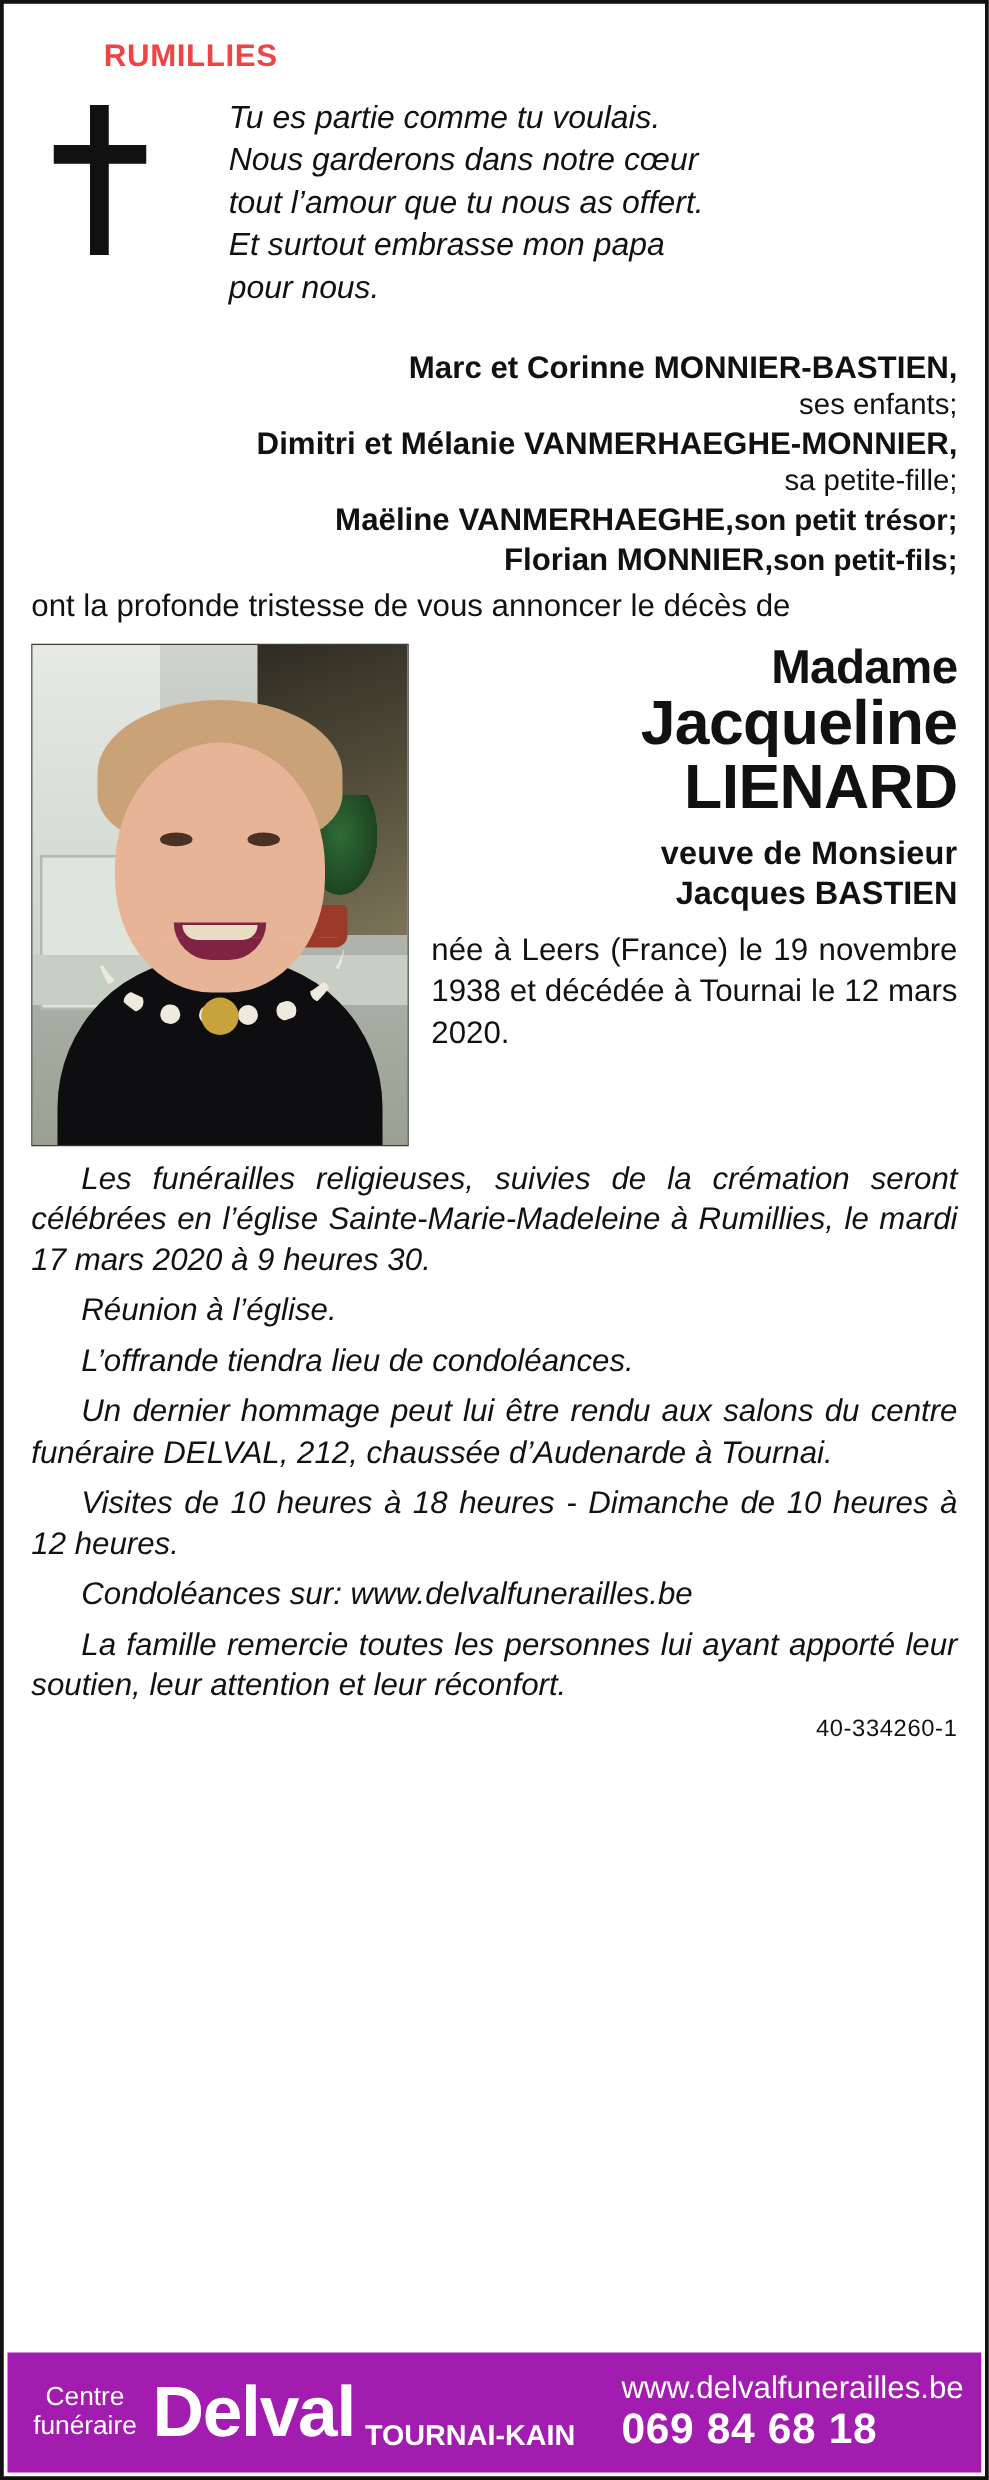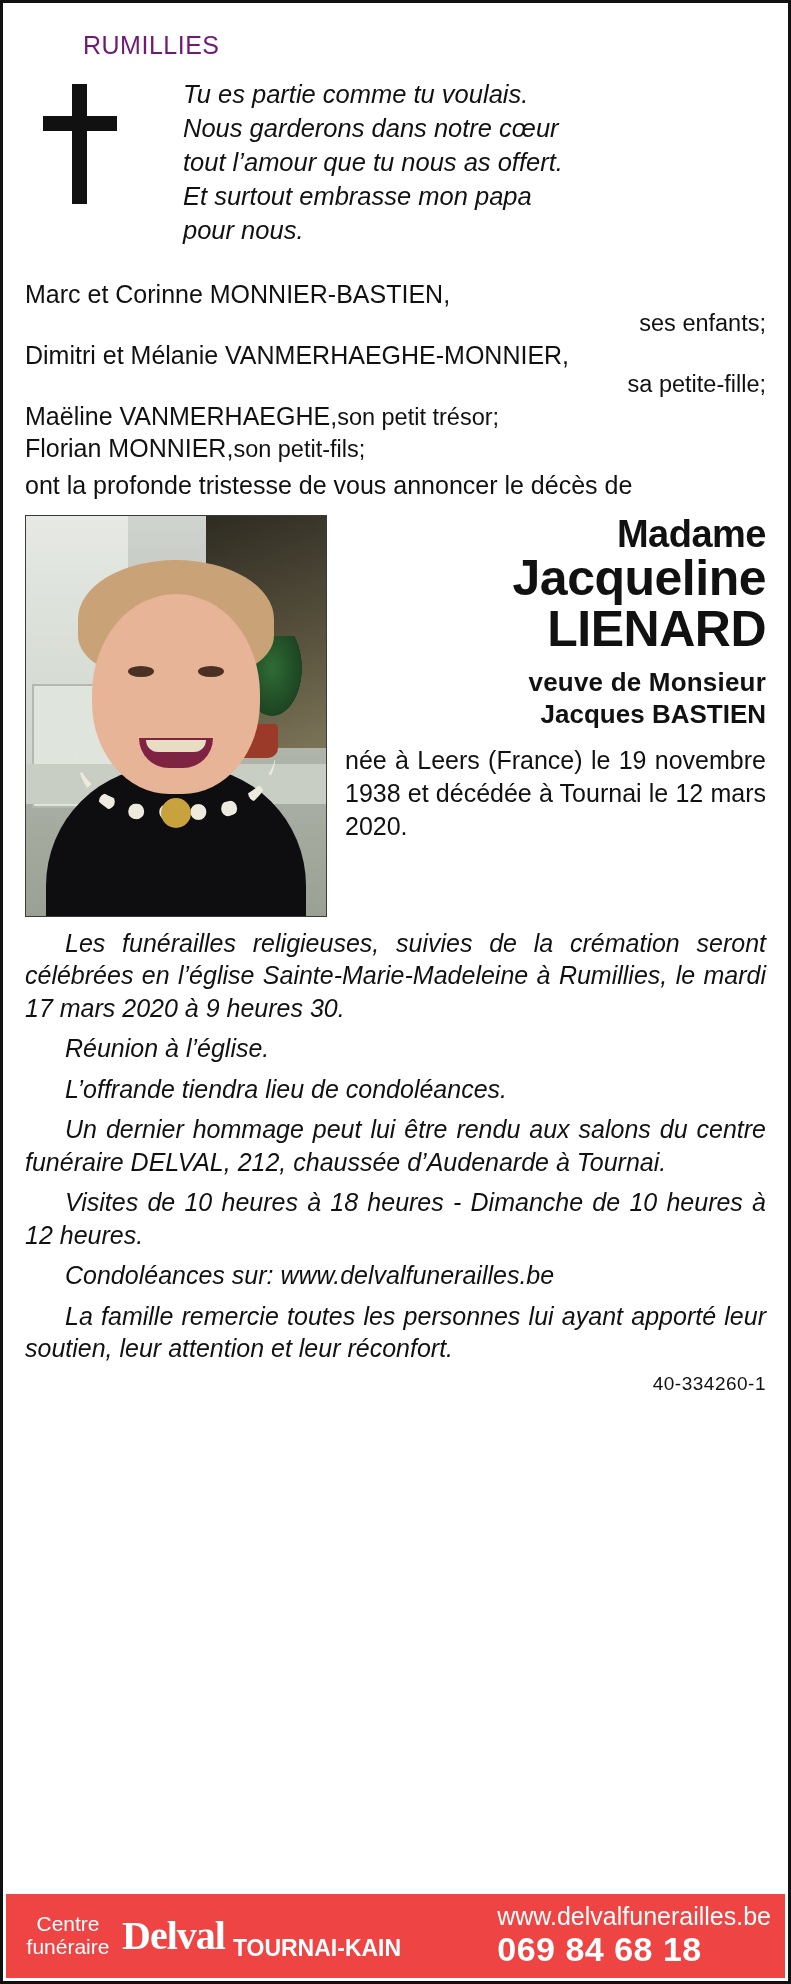--- a/index.html
+++ b/index.html
@@ -22,21 +22,22 @@
     padding: 18px 22px 0 22px;
     position: relative;
     background: #ffffff;
   }
 
   
   .locality {
     font-size: 25px;
     letter-spacing: 0.5px;
     margin: 10px 0 0 58px;
-    color: #701a75;
+    color: #ef4444;
+    font-weight: bold;
   }
 
   
   .epitaph-row {
     display: flex;
     align-items: flex-start;
     margin-top: 14px;
     gap: 48px;
   }
   .cross-wrap {
@@ -78,23 +79,24 @@
   .epitaph div { white-space: nowrap; }
 
   
   .family {
     margin-top: 30px;
     font-size: 25px;
     line-height: 1.30;
   }
   .fam-line {
     display: flex;
-    justify-content: flex-start;
+    justify-content: flex-end;
     align-items: baseline;
     white-space: nowrap;
+    font-weight: bold;
   }
   .fam-line .rel {
     font-size: 23.5px;
   }
   .fam-sub {
     text-align: right;
     font-size: 23.5px;
     margin-top: -2px;
   }
   .announce {
@@ -234,42 +236,41 @@
     margin-top: 6px;
     letter-spacing: 0.5px;
   }
 
   
   .footer {
     position: absolute;
     left: 3px;
     right: 3px;
     bottom: 3px;
-    height: 84px;
-    background: #ef4444;
+    height: 96px;
+    background: #a21caf;
     color: #ffffff;
     display: flex;
     align-items: center;
     padding: 0 14px;
     box-sizing: border-box;
   }
   .f-centre {
     font-size: 21px;
     line-height: 1.08;
     text-align: center;
     width: 96px;
     flex: 0 0 96px;
   }
   .f-delval {
-    font-size: 40px;
+    font-size: 57px;
     font-weight: bold;
     letter-spacing: -1px;
     margin-left: 6px;
     line-height: 1;
-    font-family: Liberation Serif, serif;
   }
   .f-city {
     font-size: 23px;
     font-weight: bold;
     margin-left: 8px;
     align-self: flex-end;
     padding-bottom: 16px;
   }
   .f-right {
     margin-left: auto;

